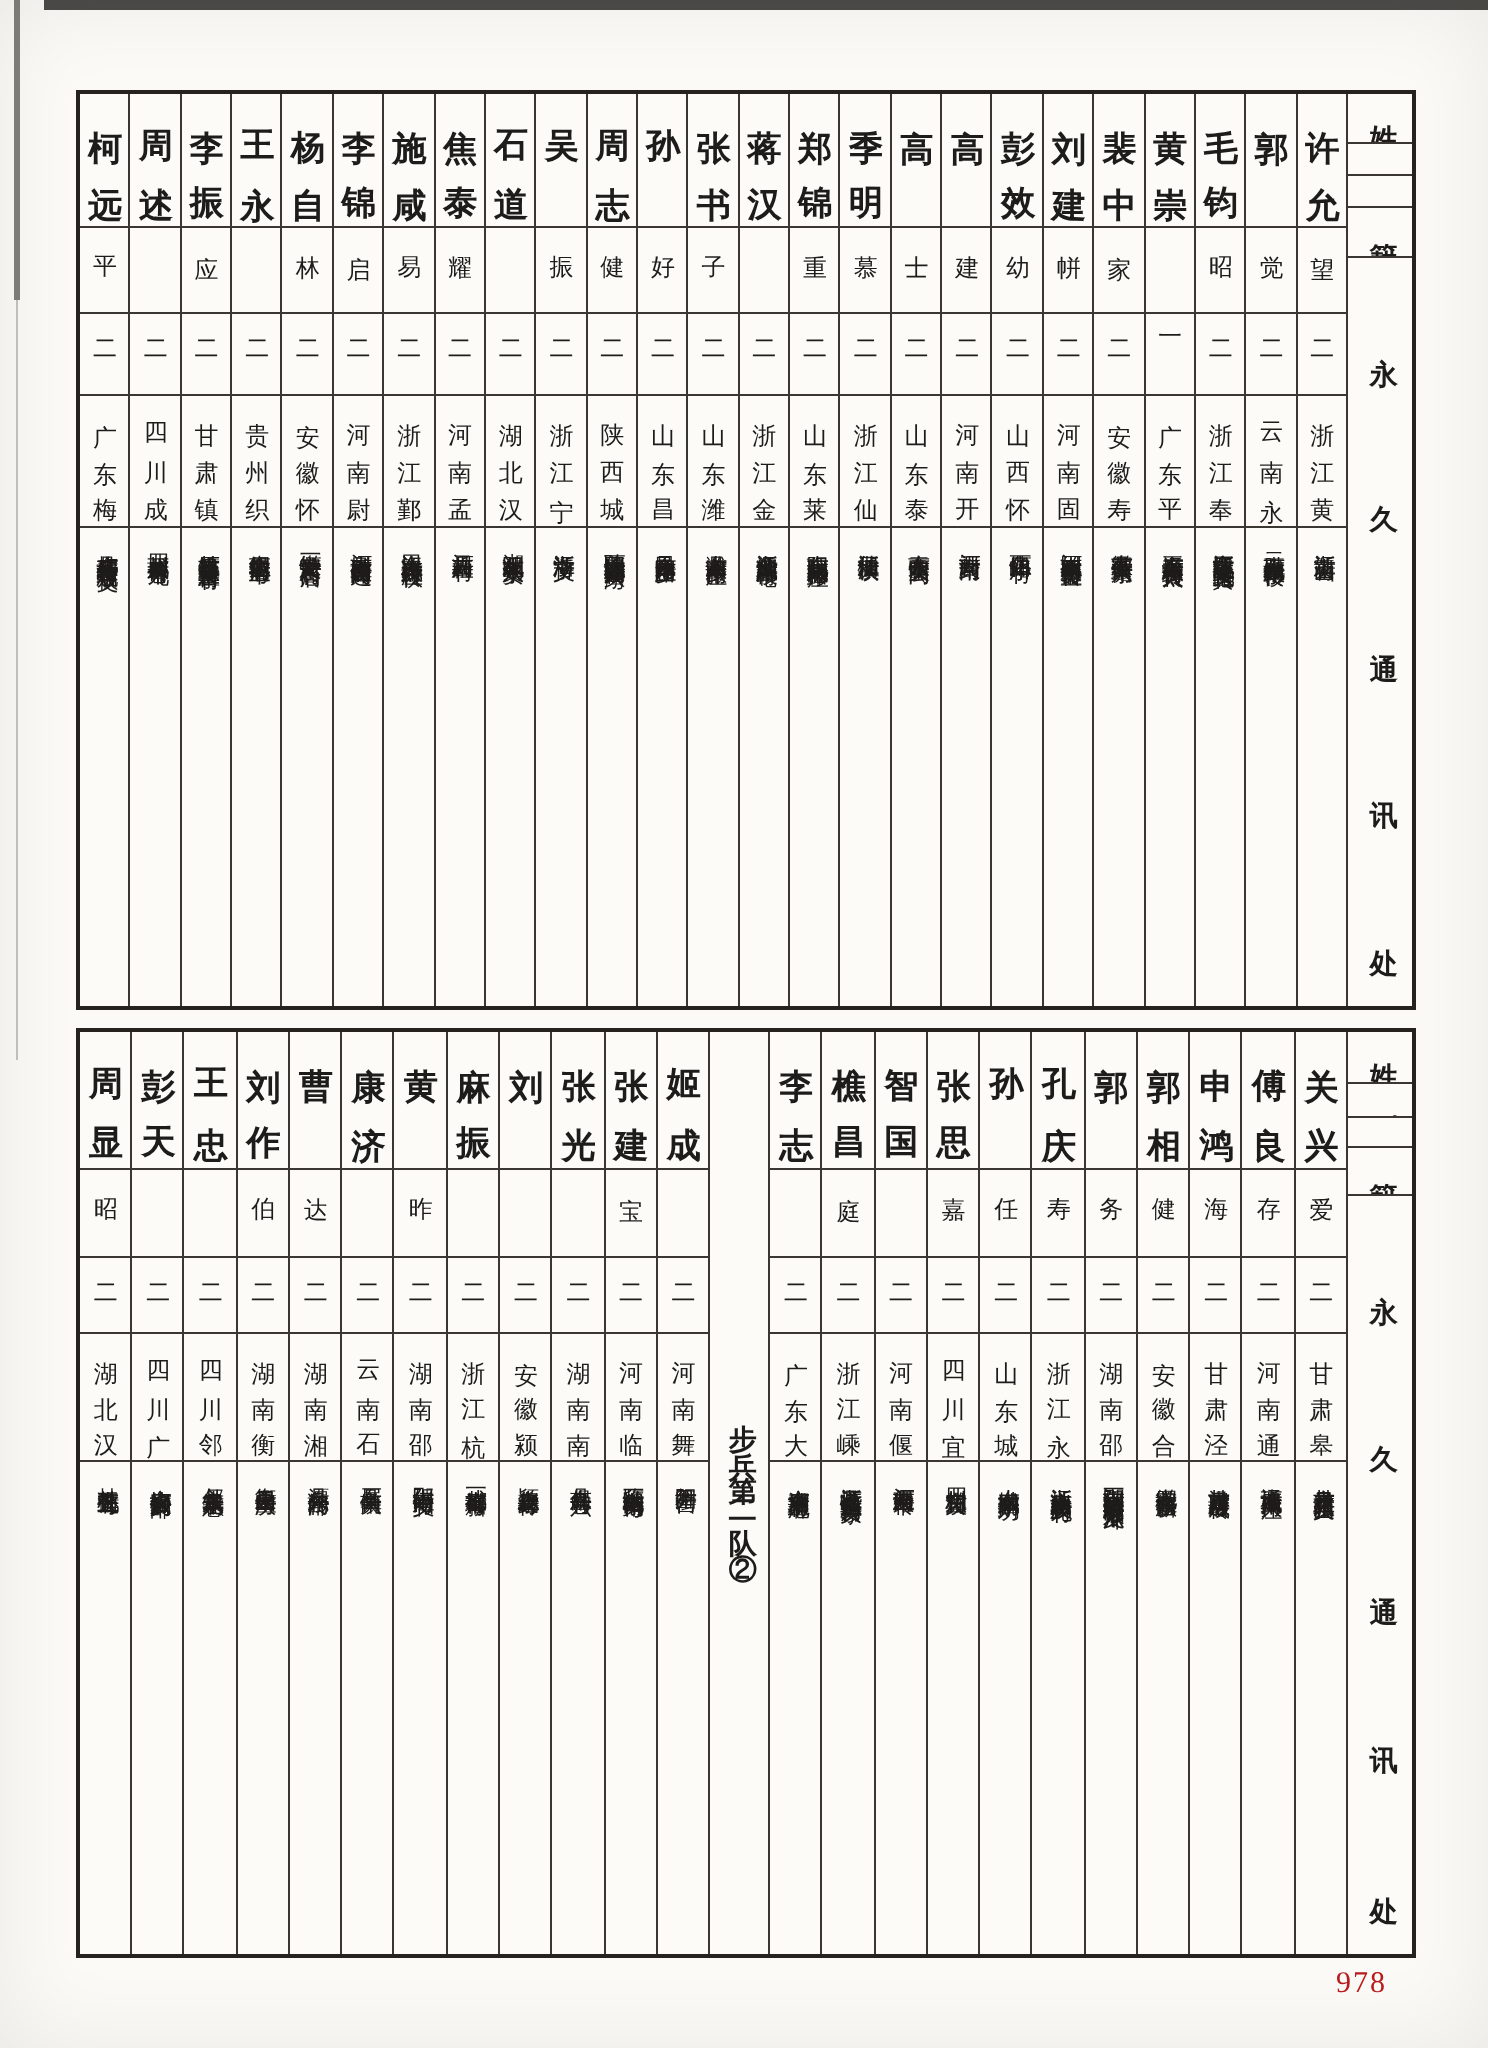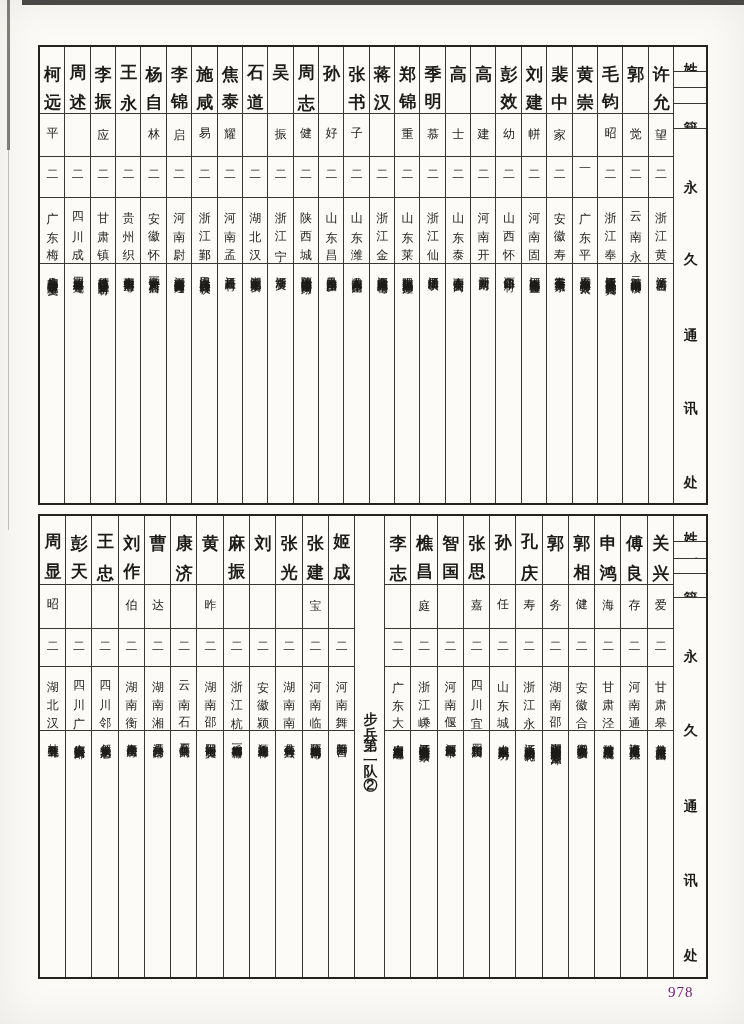--- a/index.html
+++ b/index.html
@@ -49,21 +49,21 @@
   .pad-lg { padding:38px 0; }
 
   .name-text { font-size:17px; font-weight:bold; letter-spacing:1px; }
   .head-text { font-size:14px; font-weight:bold; letter-spacing:2px; }
   .small-text { font-size:12px; letter-spacing:1px; }
   .addr-text { font-size:11px; letter-spacing:0.5px; padding:4px 0; line-height:1.02; }
   .divider-text { font-size:14px; font-weight:bold; letter-spacing:13px; }
 
   .page-number {
     position:absolute; left:668px; top:984px;
-    font-size:15px; color:#701a75; letter-spacing:1px;
+    font-size:15px; color:#b91c1c; letter-spacing:1px;
   }
 </style>
 </head>
 <body>
 
 <div class="page">
   <div class="artifact-top"></div>
   <div class="artifact-left"></div>
   <div class="artifact-left2"></div>
 

